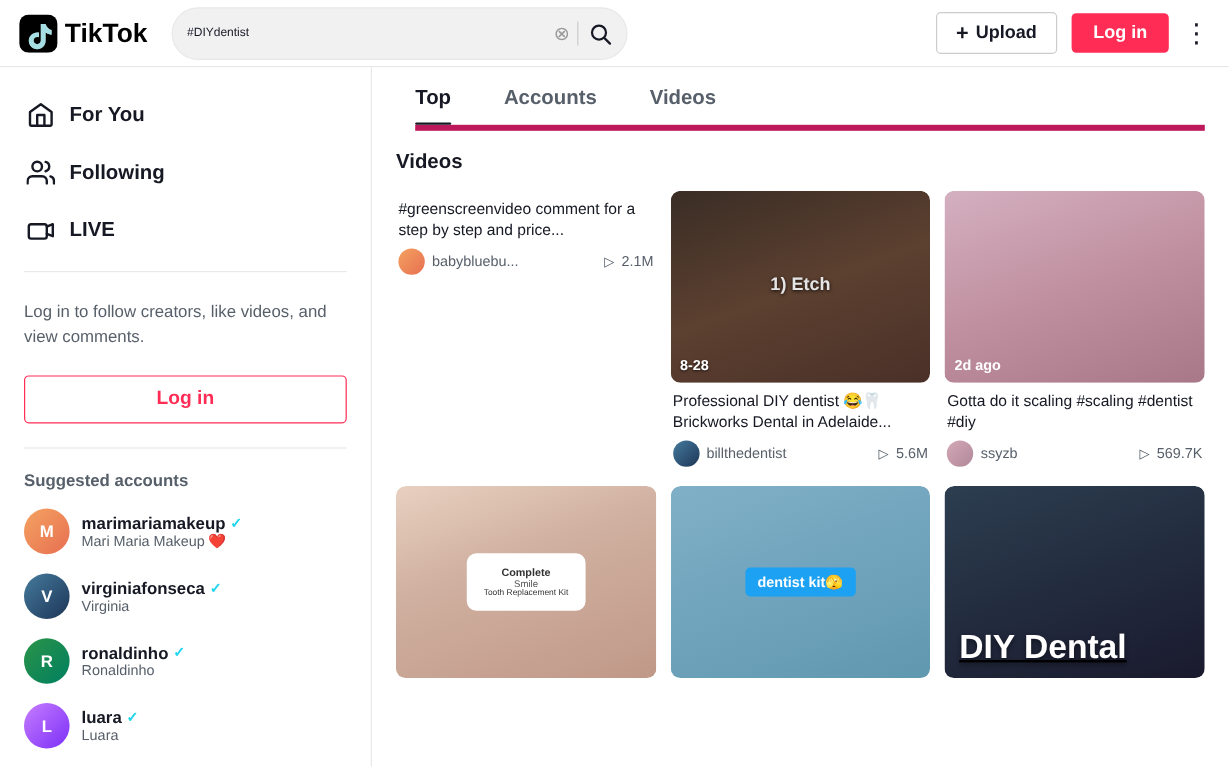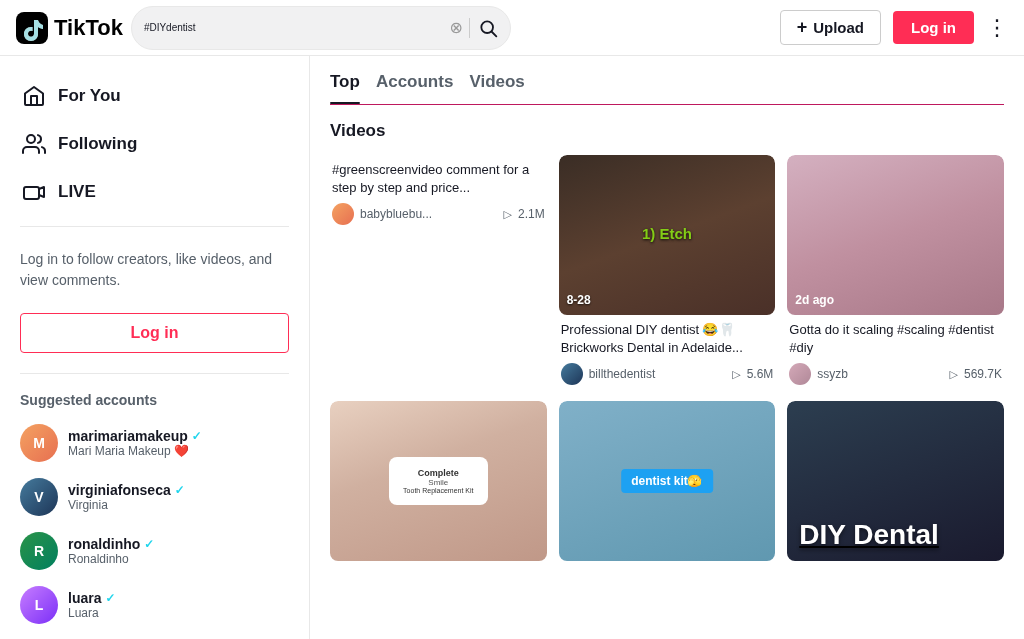--- a/index.html
+++ b/index.html
@@ -5,21 +5,21 @@
     * { margin: 0; padding: 0; box-sizing: border-box; }
     body { font-family: -apple-system, BlinkMacSystemFont, 'Segoe UI', sans-serif; background: #fff; width: 1024px; height: 639px; overflow: hidden; }
 
     
     .header {
       display: flex;
       align-items: center;
       padding: 0 16px;
       height: 56px;
       border-bottom: 1px solid #e8e8e8;
-      gap: 8px;
+      gap: 20px;
     }
     .logo {
       display: flex;
       align-items: center;
       gap: 6px;
       font-weight: 700;
       font-size: 22px;
       cursor: pointer;
       min-width: 100px;
     }
@@ -200,24 +200,25 @@
     
     .main-content {
       flex: 1;
       overflow-y: auto;
       padding: 0 20px;
     }
 
     
     .tabs {
       display: flex;
-      gap: 16px;
+      gap: 44px;
       padding: 16px 0 0;
-      border-bottom: 1px solid #be185d;
+      border-bottom: 5px solid #be185d;
       margin-bottom: 16px;
+      margin-left: 16px;
     }
     .tab {
       font-size: 17px;
       font-weight: 600;
       color: #57606a;
       cursor: pointer;
       padding-bottom: 12px;
       position: relative;
     }
     .tab.active {
@@ -470,21 +471,21 @@
           <span class="meta-name">babybluebu...</span>
           <span class="play-icon">▷</span>
           <span class="view-count">2.1M</span>
         </div>
       </div>
 
       <div class="video-card">
         <div class="video-thumbnail thumb-2">
           <div style="width:100%;height:100%;background:linear-gradient(160deg,#3a2d25 0%,#5c4030 50%,#4a3028 100%);"></div>
           <span class="thumb-date" style="position:absolute;bottom:8px;left:8px;color:#fff;font-size:12px;font-weight:600;">8-28</span>
-          <div style="position:absolute;top:50%;left:50%;transform:translate(-50%,-60%);color:#84cc16;font-size:15px;font-weight:700;text-shadow:0 1px 3px rgba(0,0,0,0.9);">1) Etch</div>
+          <div style="position:absolute;top:50%;left:50%;transform:translate(-50%,-60%);color:#e5e5e5;font-size:15px;font-weight:700;text-shadow:0 1px 3px rgba(0,0,0,0.9);">1) Etch</div>
         </div>
         <div class="video-caption">Professional DIY dentist 😂🦷 Brickworks Dental in Adelaide...</div>
         <div class="video-meta">
           <div class="meta-avatar" style="background:linear-gradient(135deg,#457b9d,#1d3557);"></div>
           <span class="meta-name">billthedentist</span>
           <span class="play-icon">▷</span>
           <span class="view-count">5.6M</span>
         </div>
       </div>
 

